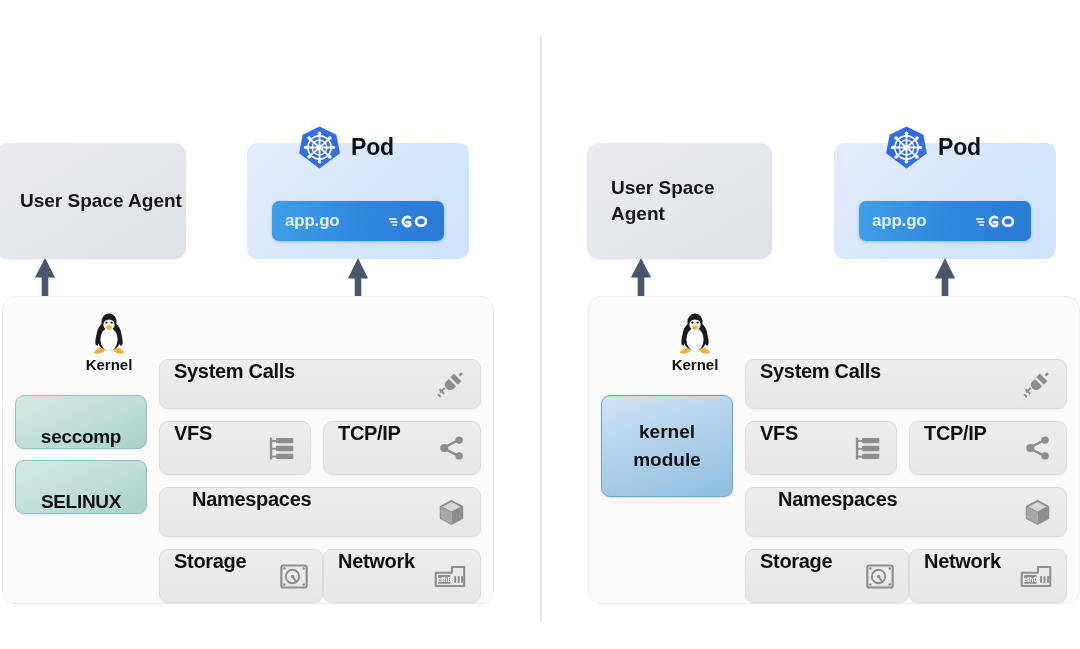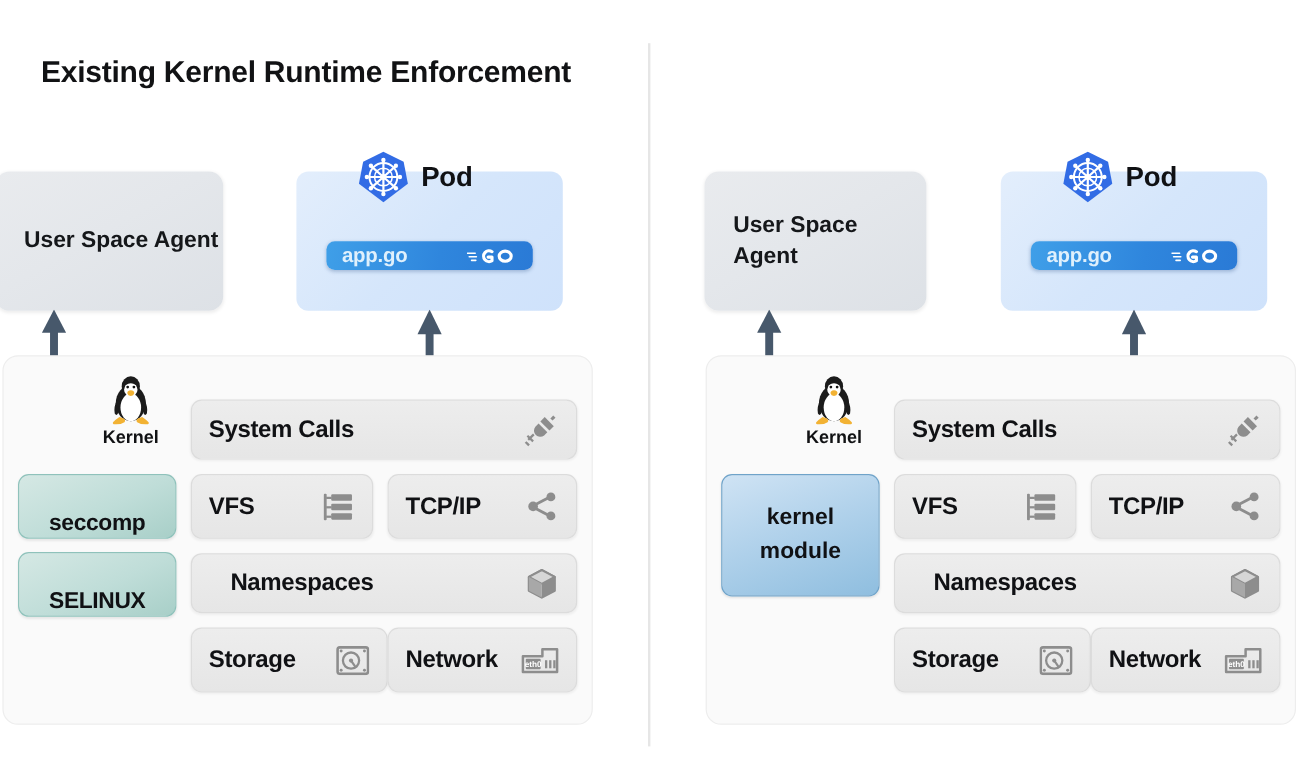--- a/index.html
+++ b/index.html
@@ -89,21 +89,21 @@
     font-weight: bold;
     color: #101114;
     letter-spacing: -0.2px;
   }
 
   .app-chip {
     position: absolute;
     left: 25px;
     top: 58px;
     width: 172px;
-    height: 24px;
+    height: 40px;
     border-radius: 7px;
     background: linear-gradient(100deg, #3f9fe8 0%, #2f86dd 55%, #2a7ad6 100%);
     box-shadow: 0 1px 3px rgba(20,60,120,0.25);
     display: flex;
     align-items: center;
     justify-content: space-between;
     padding: 0 13px;
     box-sizing: border-box;
   }
   .app-chip .file-name {
@@ -189,24 +189,24 @@
   }
 
   
   .kbox {
     position: absolute;
     border-radius: 9px;
     background: linear-gradient(180deg, #ededed 0%, #e6e6e6 100%);
     border: 1px solid #dcdcdc;
     box-sizing: border-box;
     display: flex;
-    align-items: center;
     justify-content: space-between;
     padding: 0 14px;
     box-shadow: 0 1px 2px rgba(0,0,0,0.05);
+    margin-top: 26px;
   }
   .kbox .kbox-label {
     font-size: 20px;
     font-weight: bold;
     color: #101114;
     letter-spacing: -0.3px;
   }
   .kbox .kicon { display: flex; align-items: center; }
   .kicon svg { display: block; }
 
@@ -347,21 +347,20 @@
         <polygon points="12,0 23,20 1,20"></polygon>
         <rect x="8.4" y="18" width="7.2" height="94"></rect>
         <polygon points="12,130 23,110 1,110"></polygon>
       </g>
     </symbol>
   </defs>
 </svg>
 
 <div class="panel left">
 
-  <div class="panel-title">Existing Kernel Runtime Enforcement</div>
 
   <div class="agent-box">
     <div class="agent-label">User Space Agent</div>
   </div>
 
   <div class="pod-box">
     <div class="pod-header">
       <svg class="k8s-icon">
           <use href="#sym-k8s"></use>
         </svg>

